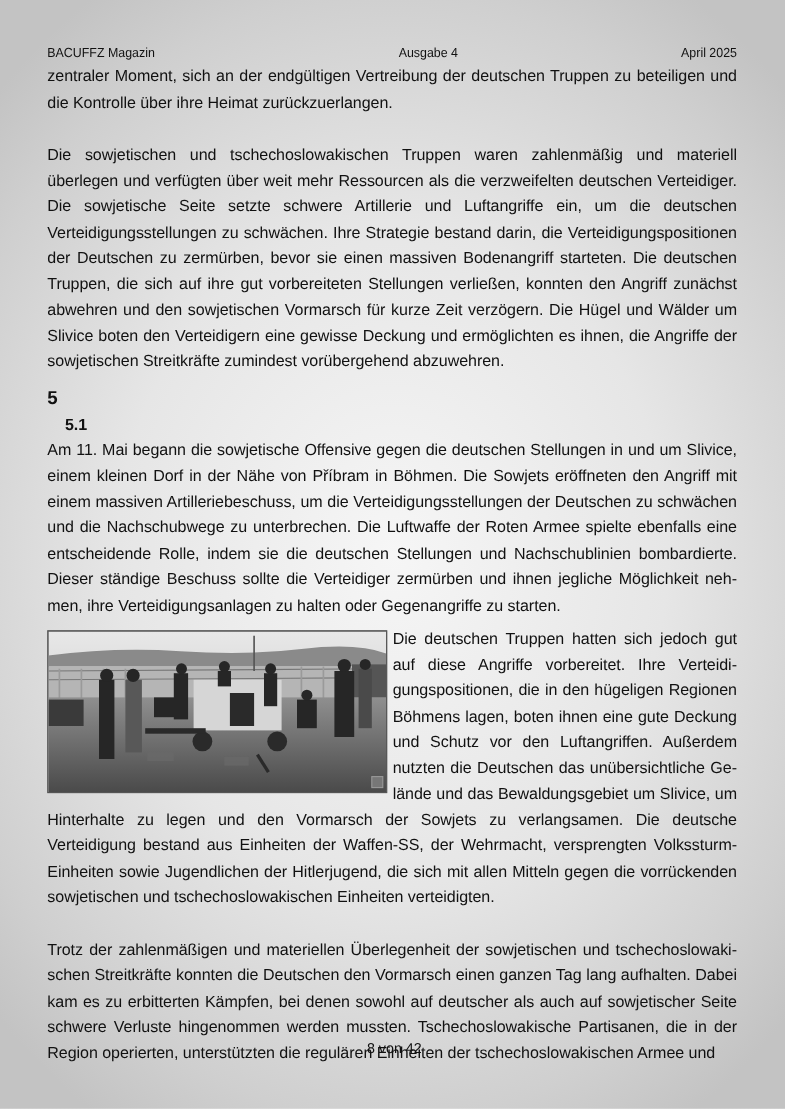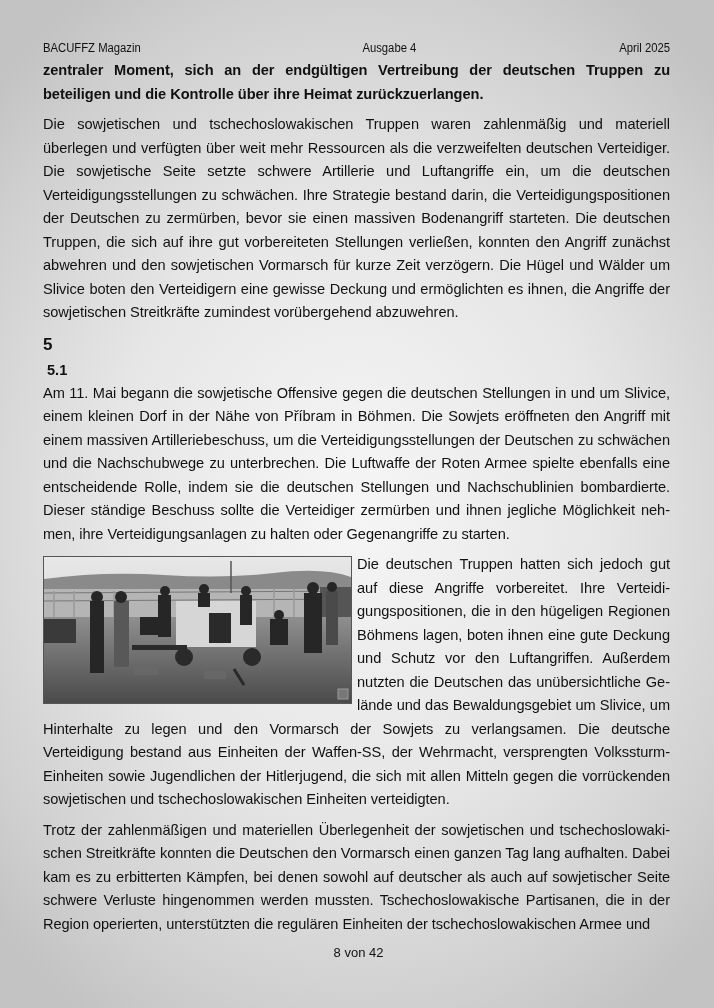--- a/index.html
+++ b/index.html
@@ -15,27 +15,27 @@
     display: flex; justify-content: space-between; align-items: baseline;
     font-size: 12px; height: 17px; line-height: 17px; color: #111;
     transform: scaleX(0.94); transform-origin: left center; width: 667px;
   }
   .header span:nth-child(2) { margin-left: 20px; }
   p {
     margin: 0; font-size: 14.6px; line-height: 23.5px; text-align: justify;
     letter-spacing: -0.05px;
   }
   .p1 { margin-top: 0px; }
-  .gap { margin-top: 7px; }
+  .gap { margin-top: 24px; }
   h2 {
     margin: 8px 0 0 0; font-size: 17px; font-weight: bold; line-height: 24px;
     display: flex;
   }
   h3 {
-    margin: 2px 0 0 4px; font-size: 14.6px; font-weight: bold; line-height: 22px;
+    margin: 2px 0 0 16px; font-size: 14.6px; font-weight: bold; line-height: 22px;
     display: flex;
   }
   .num { width: 44px; flex: none; }
   .figure {
     float: left; width: 307px; height: 146px; margin: 3px 5px 0 0;
     border: 1px solid #555; background: #777; position: relative; overflow: hidden;
   }
   .figure svg { display: block; }
   .footer {
     position: absolute; top: 945px; left: 0; width: 661px; text-align: center;
@@ -46,21 +46,21 @@
 </head>
 <body>
 
 <div class="page">
   <div class="header">
     <span>BACUFFZ Magazin</span>
     <span>Ausgabe 4</span>
     <span>April 2025</span>
   </div>
 
-  <p class="p1" style="margin-top:2px;font-weight:bold;">zentraler Moment, sich an der endgültigen Vertreibung der deutschen Truppen zu beteiligen und die Kontrolle über ihre Heimat zurückzuerlangen.</p>
+  <p class="p1" style="margin-top:2px;">zentraler Moment, sich an der endgültigen Vertreibung der deutschen Truppen zu beteiligen und die Kontrolle über ihre Heimat zurückzuerlangen.</p>
   <p class="gap">Die sowjetischen und tschechoslowakischen Truppen waren zahlenmäßig und materiell überlegen und verfügten über weit mehr Ressourcen als die verzweifelten deutschen Verteidiger. Die sowje­tische Seite setzte schwere Artillerie und Luftangriffe ein, um die deutschen Verteidigungsstellun­gen zu schwächen. Ihre Strategie bestand darin, die Verteidigungspositionen der Deutschen zu zermürben, bevor sie einen massiven Bodenangriff starteten. Die deutschen Truppen, die sich auf ihre gut vorbereiteten Stellungen verließen, konnten den Angriff zunächst abwehren und den so­wjetischen Vormarsch für kurze Zeit verzögern. Die Hügel und Wälder um Slivice boten den Ver­teidigern eine gewisse Deckung und ermöglichten es ihnen, die Angriffe der sowjetischen Streit­kräfte zumindest vorübergehend abzuwehren.</p>
 
   <h2>
     <span class="num">5</span>
   </h2>
   <h3>
     <span class="num">5.1</span>
   </h3>
 
   <p style="margin-top:1px;">Am 11. Mai begann die sowjetische Offensive gegen die deutschen Stellungen in und um Slivice, einem kleinen Dorf in der Nähe von Příbram in Böhmen. Die Sowjets eröffneten den Angriff mit einem massiven Artilleriebeschuss, um die Verteidigungsstellungen der Deutschen zu schwächen und die Nachschubwege zu unterbrechen. Die Luftwaffe der Roten Armee spielte ebenfalls eine entscheidende Rolle, indem sie die deutschen Stellungen und Nachschublinien bombardierte. Dieser ständige Beschuss sollte die Verteidiger zermürben und ihnen jegliche Möglichkeit neh­men, ihre Verteidigungsanlagen zu halten oder Gegenangriffe zu starten.</p>

